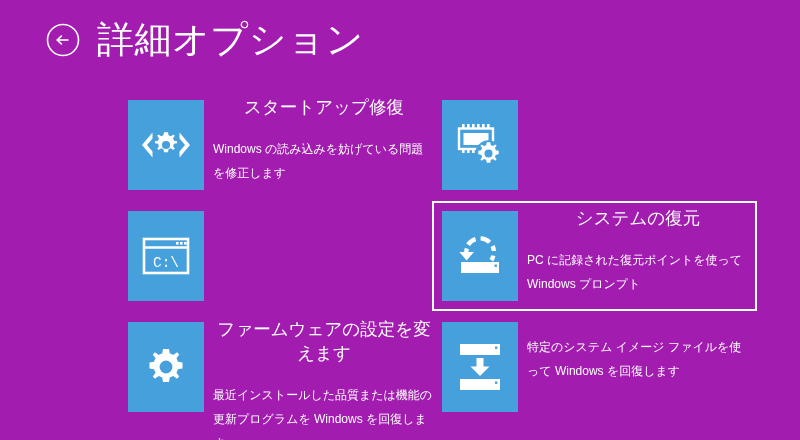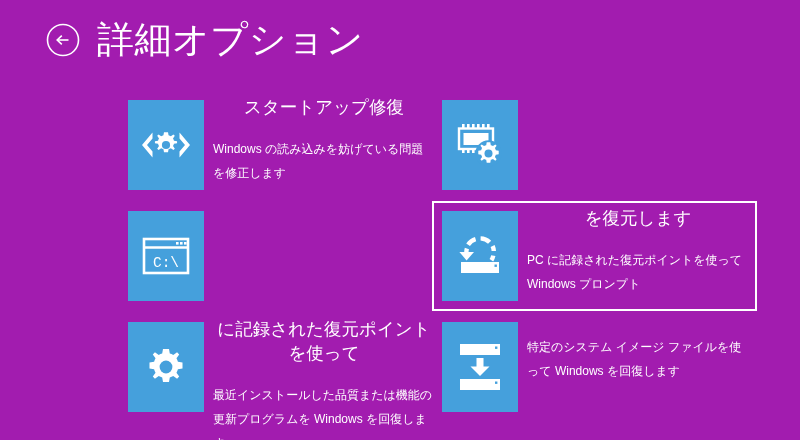--- a/index.html
+++ b/index.html
@@ -227,38 +227,38 @@
               <path d="M12.9 15.5 a13.2 13.2 0 0 0 -0.55 4.3"></path>
             </g>
 
             <path d="M12.6 27.4 L5.4 19.0 L20.0 19.0 Z" fill="#ffffff"></path>
 
             <rect x="7" y="29" width="38" height="11" fill="#ffffff"></rect>
             <rect x="40.5" y="31.5" width="2.4" height="2.4" fill="#45a0dc"></rect>
           </svg>
         </div>
         <div class="tile-text">
-          <div class="tile-title">を復元します</div>
+          <div class="tile-title">システムの復元</div>
           <div class="tile-desc">PC に記録された復元ポイントを使って Windows プロンプト</div>
         </div>
       </div>
     </div>
 
     <div class="tile tile-col-left tile-row-3">
       <div class="tile-inner">
         <div class="tile-icon">
           <svg width="46" height="46" viewBox="0 0 46 46">
             <g fill="#ffffff">
               <path d="M23 1.0 l3.0 0 0.8 4.6 a14.4 14.4 0 0 1 3.45 1.44 l3.82 -2.73 2.13 2.13 -2.73 3.82 a14.4 14.4 0 0 1 1.44 3.45 l4.6 0.8 0 3.0 0 3.0 -4.6 0.8 a14.4 14.4 0 0 1 -1.44 3.45 l2.73 3.82 -2.13 2.13 -3.82 -2.73 a14.4 14.4 0 0 1 -3.45 1.44 l-0.8 4.6 -3.0 0 -3.0 0 -0.8 -4.6 a14.4 14.4 0 0 1 -3.45 -1.44 l-3.82 2.73 -2.13 -2.13 2.73 -3.82 a14.4 14.4 0 0 1 -1.44 -3.45 l-4.6 -0.8 0 -3.0 0 -3.0 4.6 -0.8 a14.4 14.4 0 0 1 1.44 -3.45 l-2.73 -3.82 2.13 -2.13 3.82 2.73 a14.4 14.4 0 0 1 3.45 -1.44 l0.8 -4.6 3.0 0 Z" transform="translate(0,4)"></path>
             </g>
             <circle cx="23" cy="23" r="6.4" fill="#45a0dc"></circle>
           </svg>
         </div>
         <div class="tile-text">
-          <div class="tile-title">に記録された復元ポイントを使って</div>
+          <div class="tile-title">ファームウェアの設定を変えます</div>
           <div class="tile-desc">最近インストールした品質または機能の更新プログラムを Windows を回復します</div>
         </div>
       </div>
     </div>
 
     <div class="tile tile-col-right tile-row-3">
       <div class="tile-inner">
         <div class="tile-icon">
           <svg width="46" height="48" viewBox="0 0 46 48">
 

